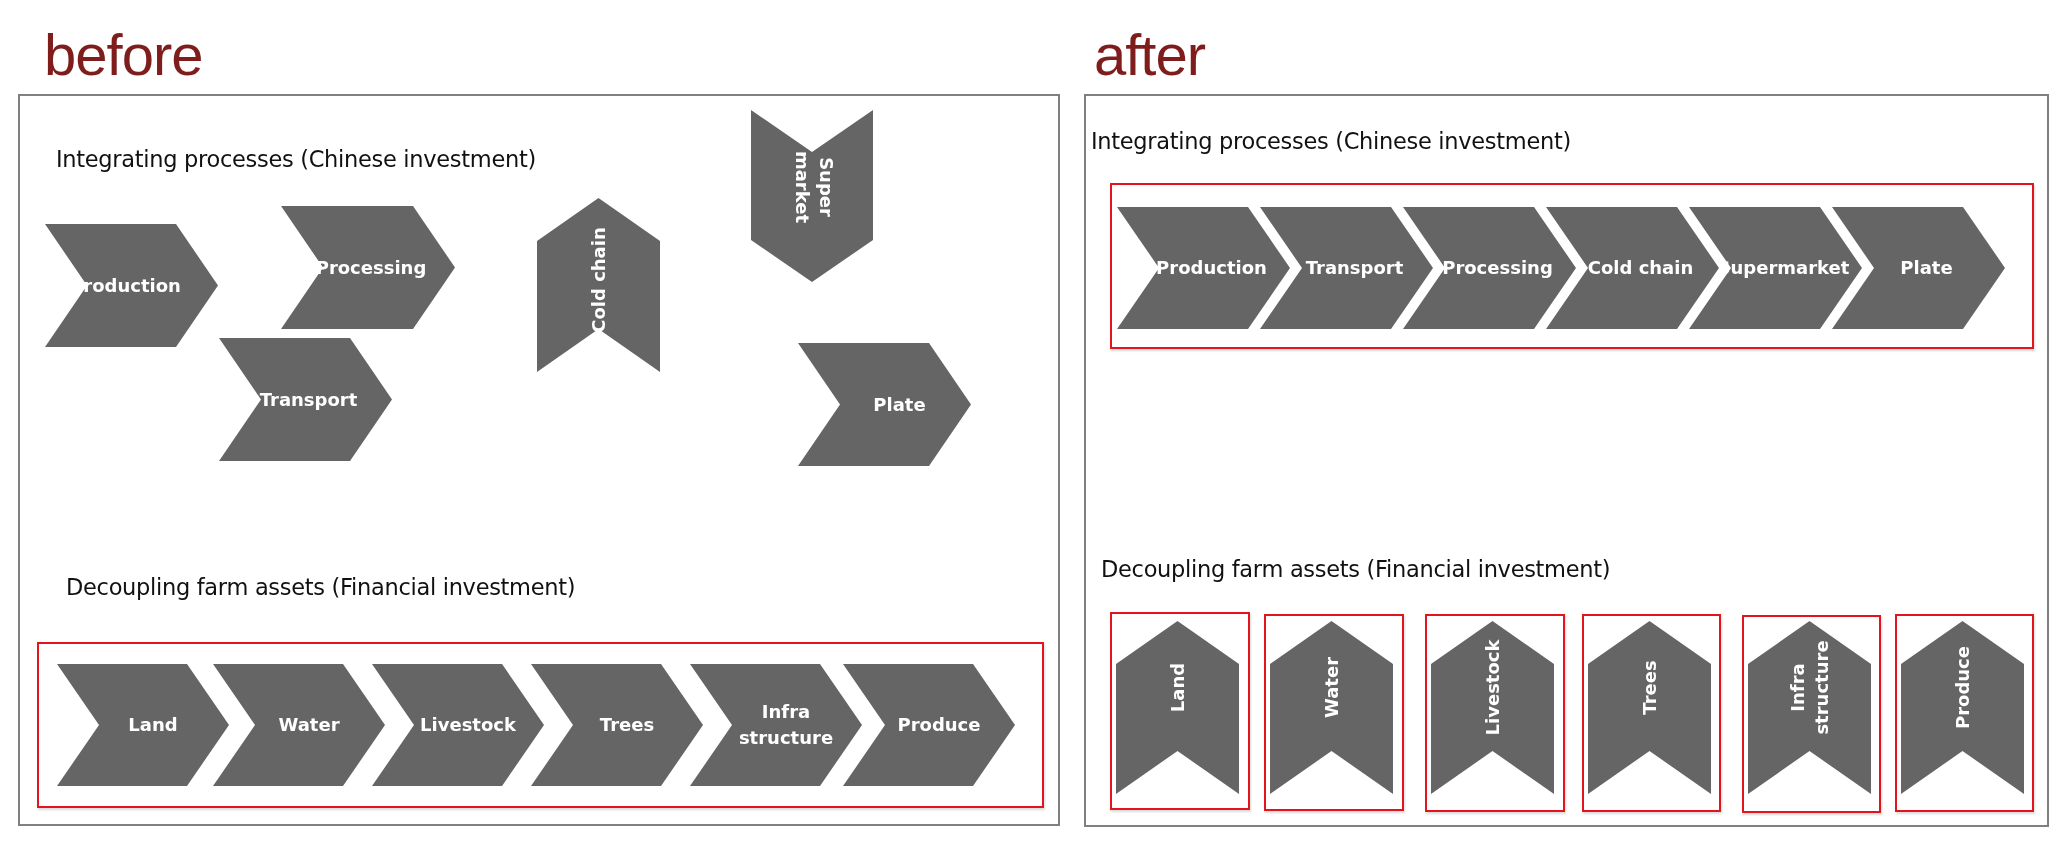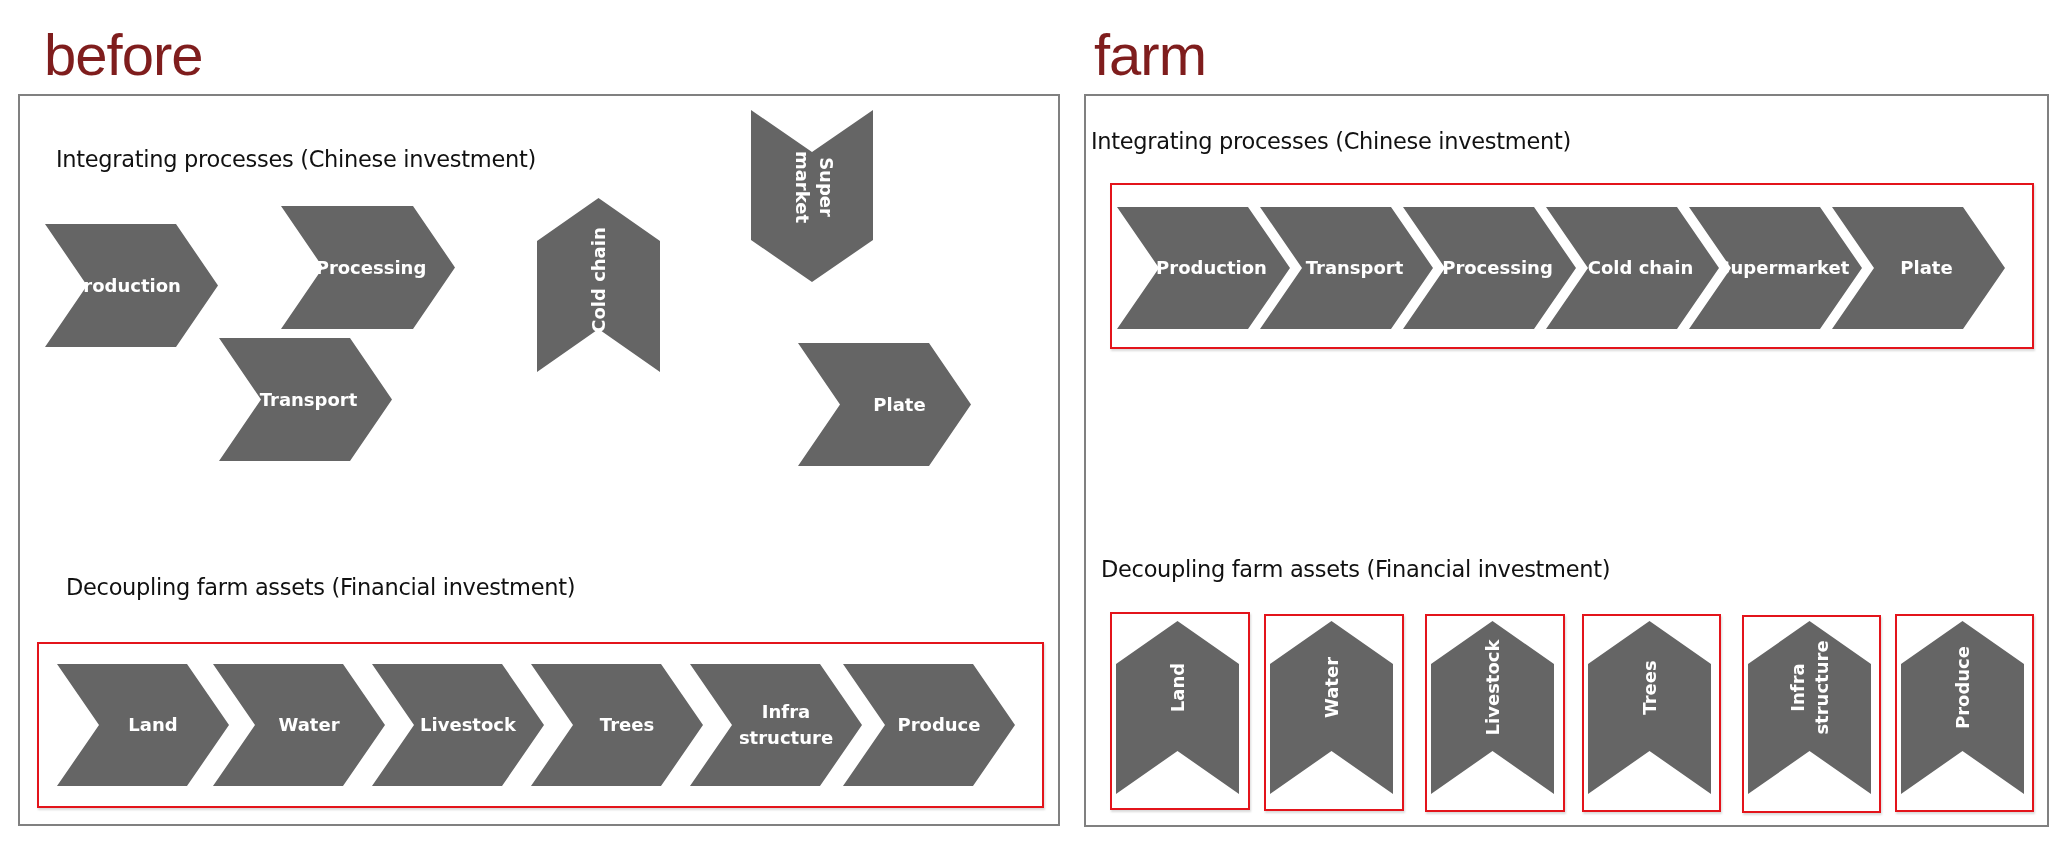--- a/index.html
+++ b/index.html
@@ -9,21 +9,21 @@
     .heading { position: absolute; font-family: "DejaVu Sans", sans-serif; font-size: 22.5px; color: #111; white-space: nowrap; letter-spacing: -0.3px; }
     .redbox { position: absolute; border: 2.5px solid #e3141b; box-sizing: border-box; box-shadow: 1px 2px 2px rgba(0,0,0,0.15); }
     svg.overlay { position: absolute; left: 0; top: 0; width: 2067px; height: 844px; pointer-events: none; }
     svg.overlay .shape { fill: #656565; }
     svg.overlay .lbl { fill: #ffffff; font-family: "DejaVu Sans", sans-serif; font-weight: bold; font-size: 18px; }
   </style>
 </head>
 <body>
 
 <div class="title" style="left:44px;">before</div>
-<div class="title" style="left:1094px;">farm</div>
+<div class="title" style="left:1094px;">after</div>
 
 <div class="frame" style="left:18px; top:94px; width:1042px; height:732px;"></div>
 <div class="heading" style="left:56px; top:146px;">Integrating processes (Chinese investment)</div>
 <div class="heading" style="left:66px; top:574px;">Decoupling farm assets (Financial investment)</div>
 <div class="redbox" style="left:37px; top:642px; width:1007px; height:166px;"></div>
 
 <div class="frame" style="left:1084px; top:94px; width:965px; height:733px;"></div>
 <div class="heading" style="left:1091px; top:128px;">Integrating processes (Chinese investment)</div>
 <div class="heading" style="left:1101px; top:556px;">Decoupling farm assets (Financial investment)</div>
 <div class="redbox" style="left:1110px; top:183px; width:924px; height:166px;"></div>

